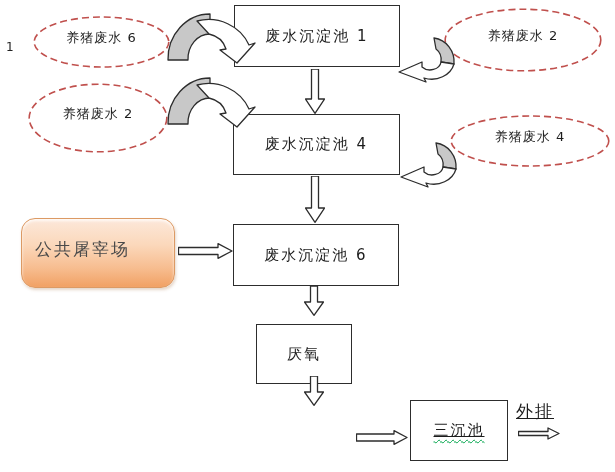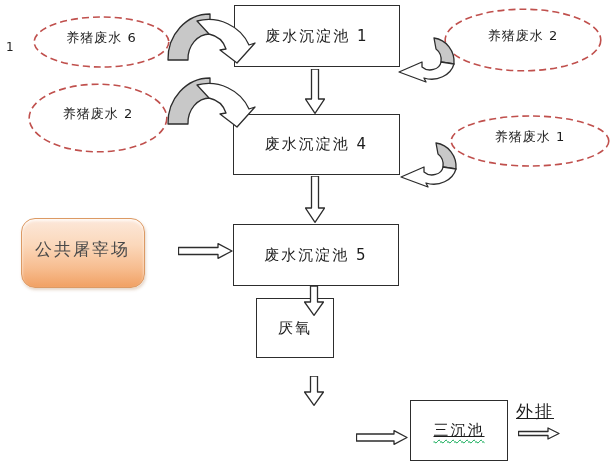--- a/index.html
+++ b/index.html
@@ -17,21 +17,21 @@
     font-size:13px;padding-bottom:8px;letter-spacing:1px;
   }
   
   .rect{
     position:absolute;border:1px solid #2d2d2d;background:#fff;box-sizing:border-box;
     display:flex;align-items:center;justify-content:center;
     font-size:15px;letter-spacing:2px;
   }
   
   .slaughter{
-    position:absolute;left:21px;top:218px;width:124px;height:70px;box-sizing:border-box;
+    position:absolute;left:21px;top:218px;width:154px;height:70px;box-sizing:border-box;
     border-radius:14px;border:1px solid #dc9a64;
     background:linear-gradient(180deg,#fce8da 0%,#fbd8bb 38%,#f7bd90 72%,#f1a164 100%);
     box-shadow:inset 0 2px 3px rgba(255,255,255,.8), 1px 2px 3px rgba(150,90,40,.25);
     display:flex;align-items:center;font-size:17px;letter-spacing:2px;
     padding:0 0 8px 13px;color:#4a4a4a;
   }
   .arrow-svg{position:absolute;}
   .arrow-svg path{stroke:#2d2d2d;stroke-width:1.3;stroke-linejoin:round;}
   .fill-white{fill:#ffffff;}
   .fill-gray{fill:#c8c8c8;}
@@ -71,36 +71,36 @@
     <svg viewBox="0 0 158 64">
         <ellipse cx="79" cy="32" rx="77.8" ry="30.8"></ellipse>
       </svg>
     <div class="lbl">养猪废水 2</div>
   </div>
 
   <div class="ellipse" style="left:450px;top:115px;width:160px;height:52px">
     <svg viewBox="0 0 160 52">
         <ellipse cx="80" cy="26" rx="78.8" ry="25"></ellipse>
       </svg>
-    <div class="lbl">养猪废水 1</div>
+    <div class="lbl">养猪废水 4</div>
   </div>
 
   <div class="rect" style="left:234px;top:5px;width:166px;height:62px">
     <span>废水沉淀池 1</span>
   </div>
 
   <div class="rect" style="left:233px;top:114px;width:167px;height:61px">
     <span>废水沉淀池 4</span>
   </div>
 
   <div class="rect" style="left:233px;top:224px;width:166px;height:62px">
-    <span>废水沉淀池 5</span>
+    <span>废水沉淀池 6</span>
   </div>
 
-  <div class="rect" style="left:256px;top:298px;width:78px;height:60px">
+  <div class="rect" style="left:256px;top:324px;width:96px;height:60px">
     <span>厌氧</span>
   </div>
 
 
   <div class="rect" style="left:410px;top:400px;width:98px;height:61px">
     <span class="u-solid"><span class="u-wavy">三沉池</span></span>
   </div>
 
   <div class="slaughter">
     <span>公共屠宰场</span>

